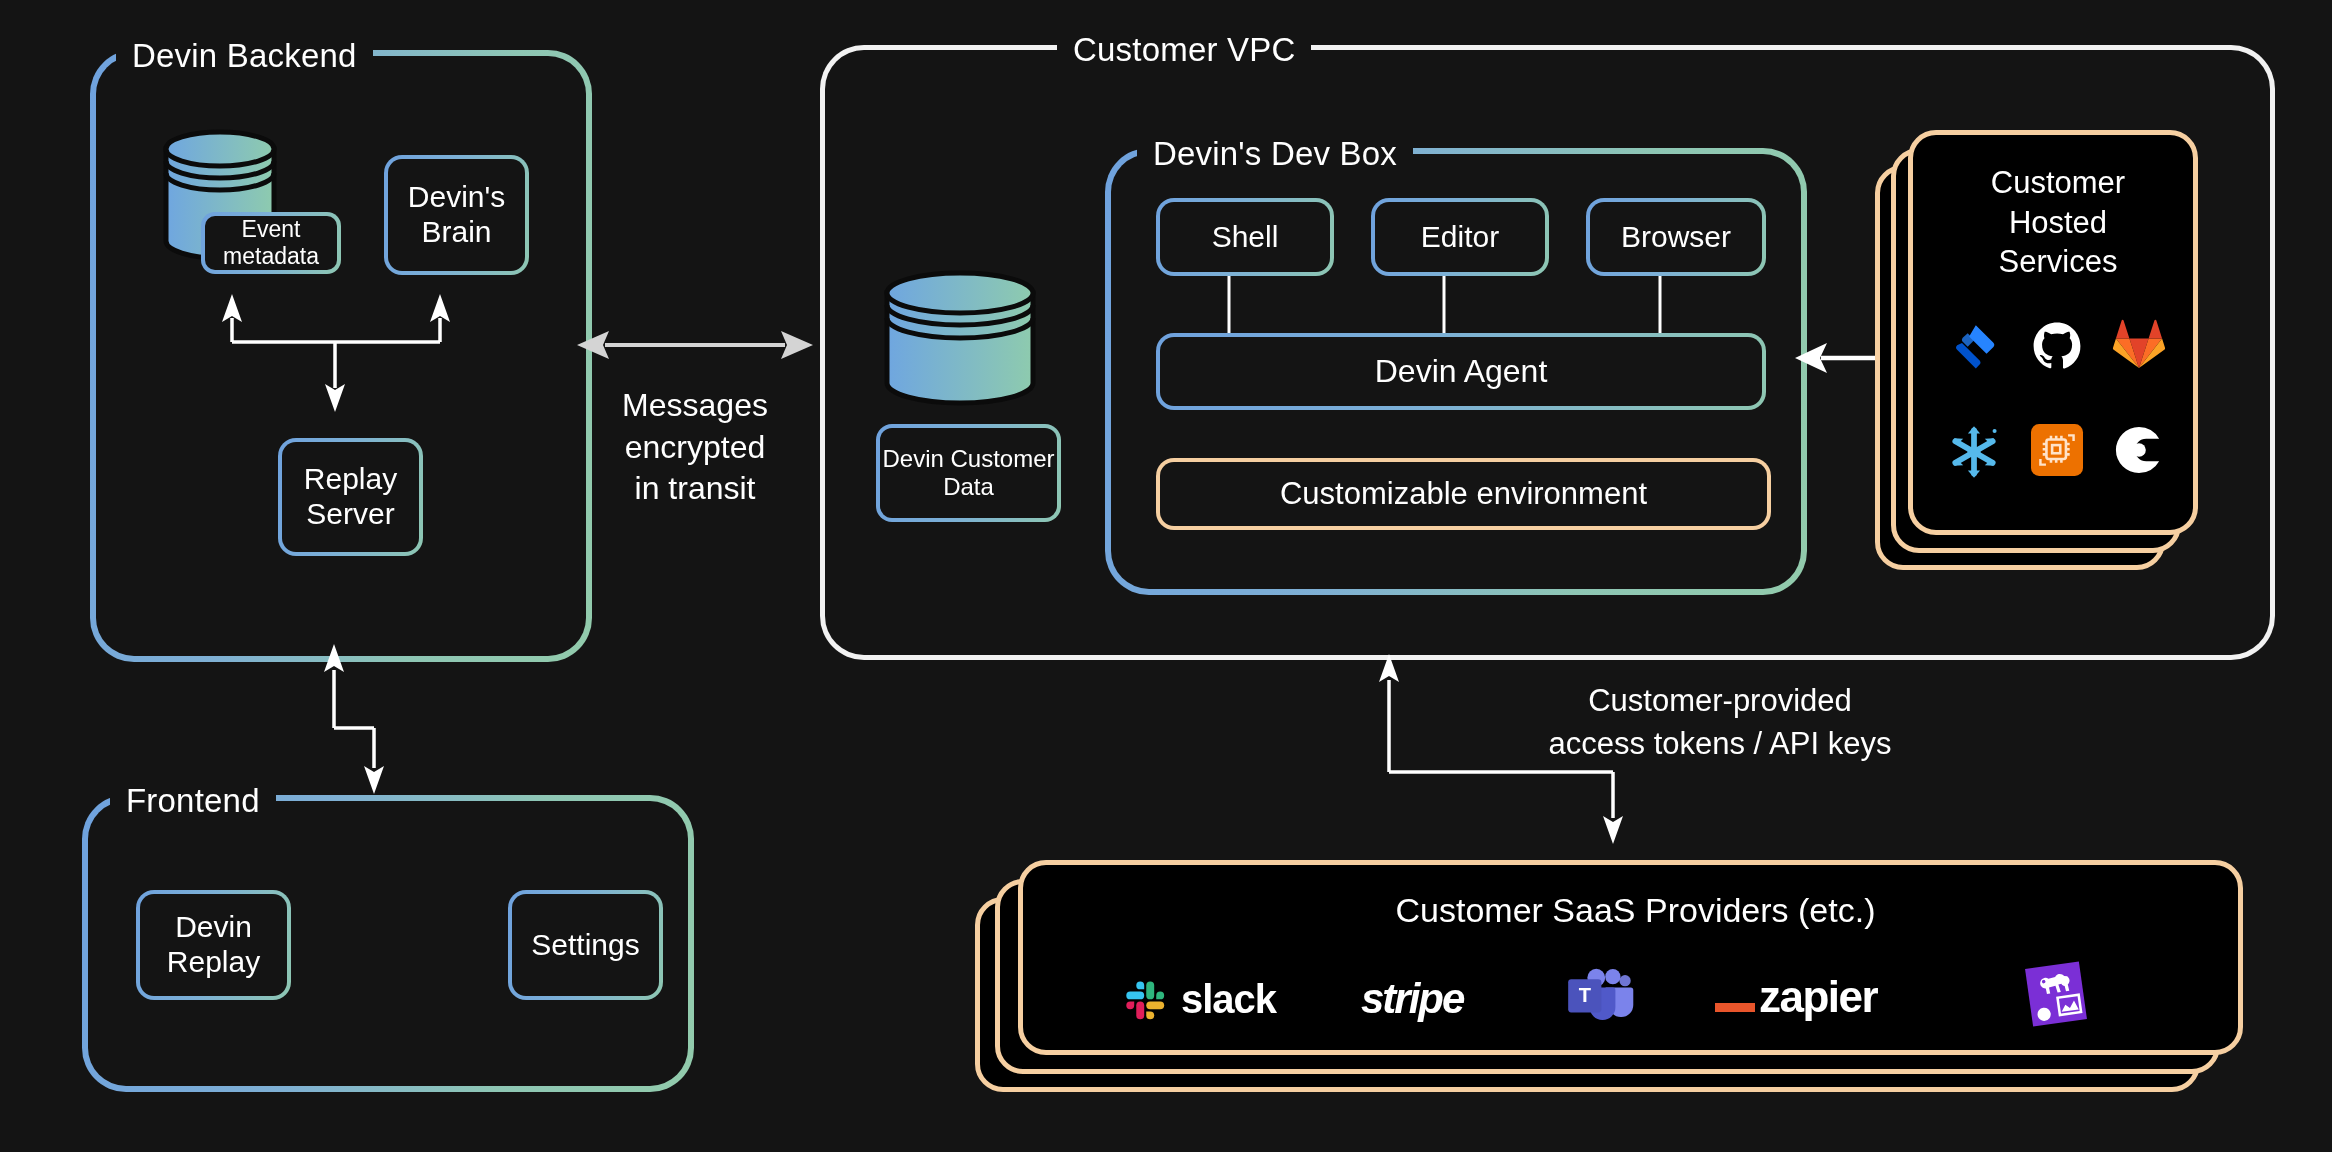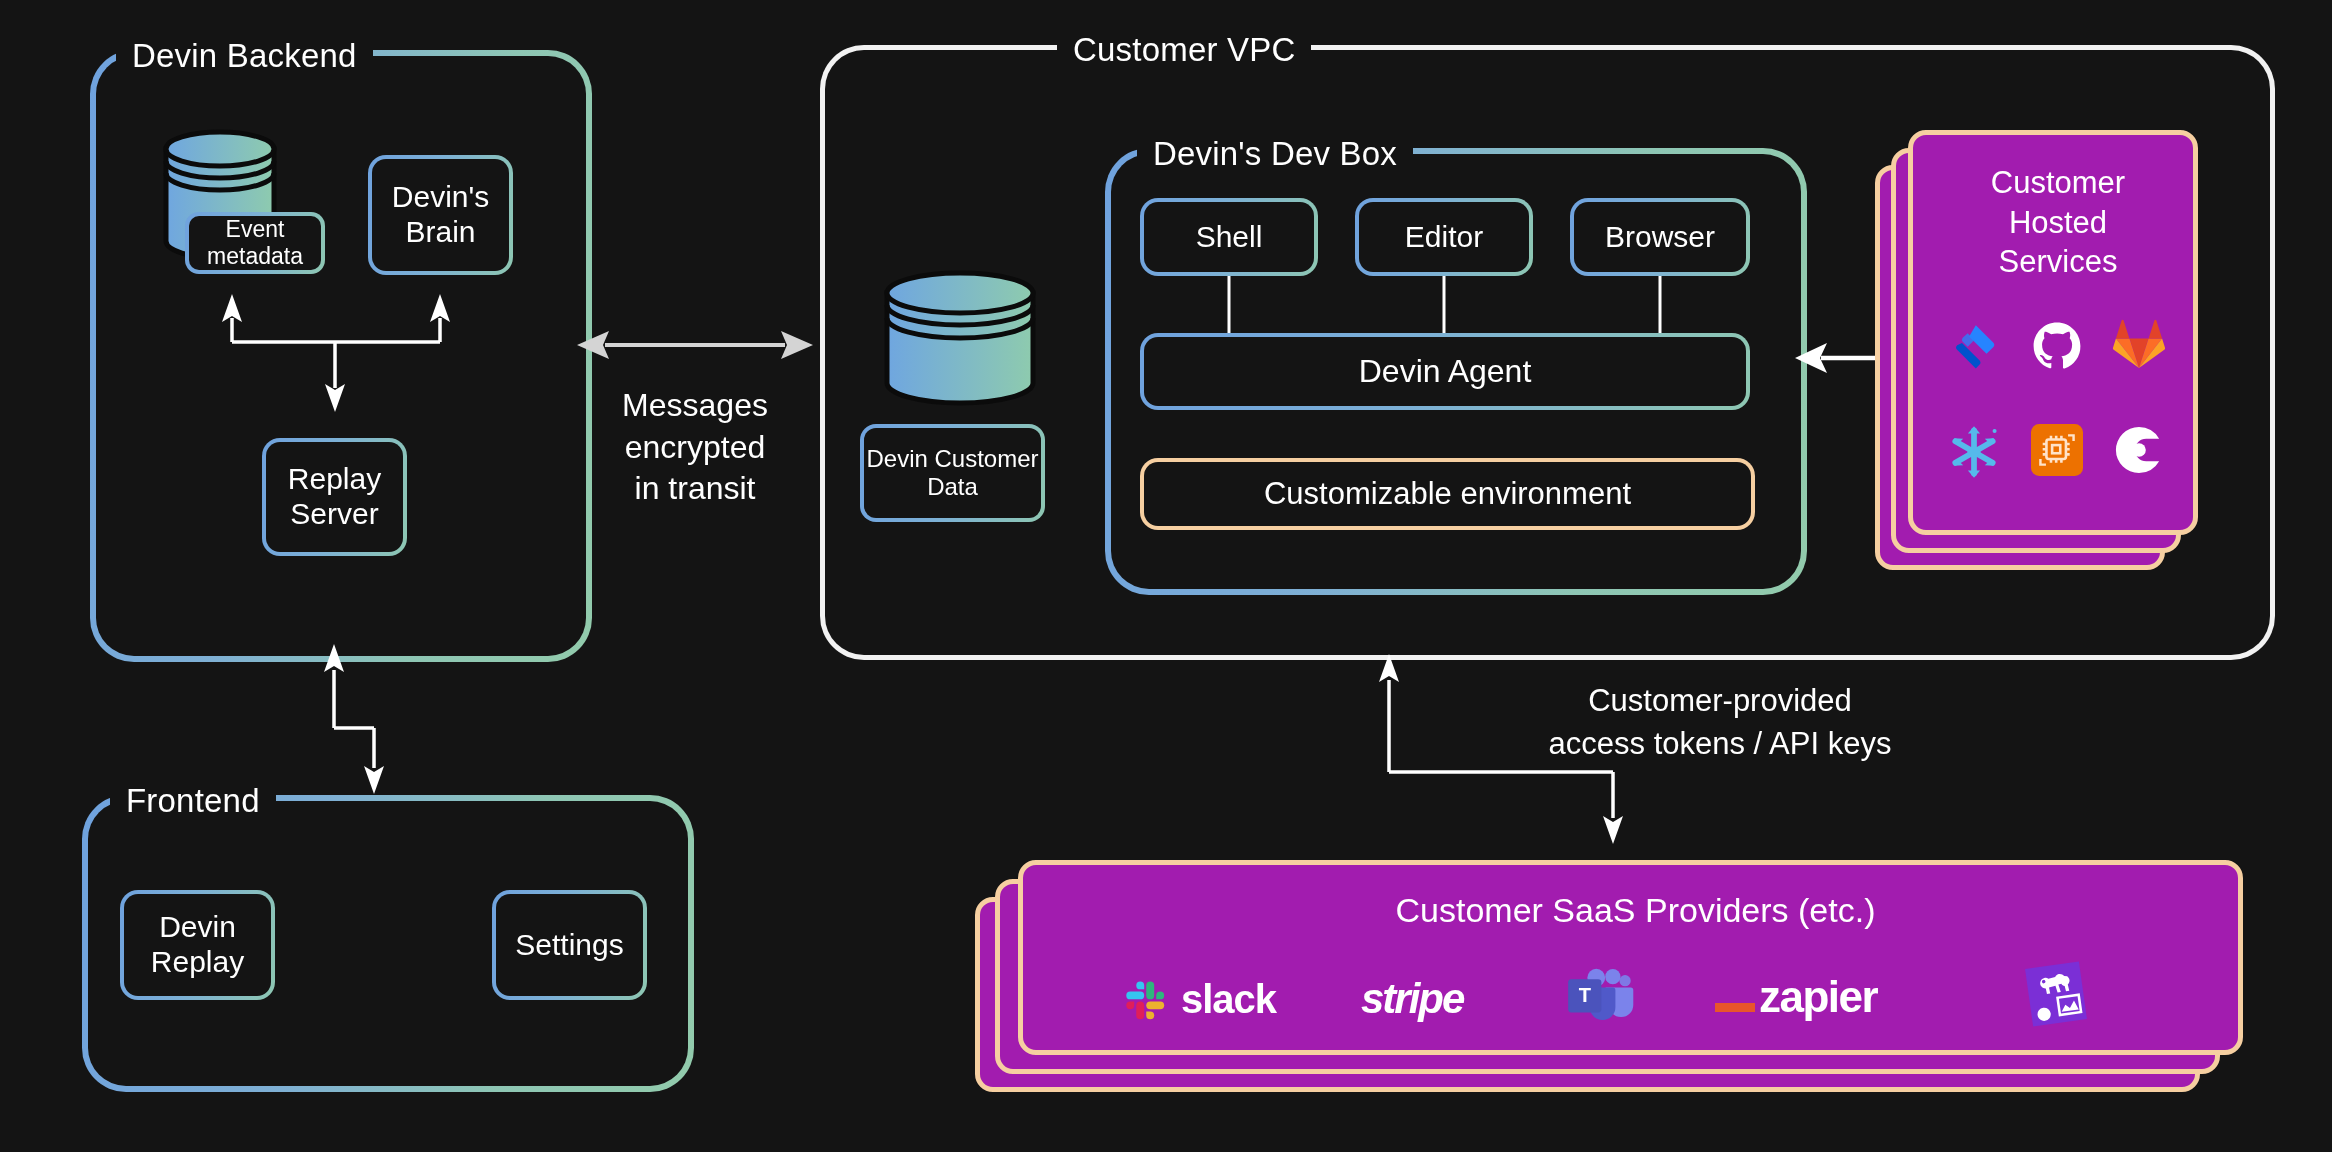--- a/index.html
+++ b/index.html
@@ -31,35 +31,35 @@
   }
 
   
   .node{
     position:absolute;border-radius:18px;display:flex;align-items:center;
     justify-content:center;text-align:center;box-sizing:border-box;
     background:
       linear-gradient(#141414,#141414) padding-box,
       linear-gradient(100deg,#6fa2de 0%,#7cb0d6 45%,#8ec7b2 100%) border-box;
     border:4px solid transparent;
-    font-size:30px;line-height:1.16;color:#fff;
+    font-size:30px;line-height:1.16;color:#fff;margin-left:16px;
   }
   .node.orange{
     background:
       linear-gradient(#141414,#141414) padding-box,
       linear-gradient(#f6cfa1,#f6cfa1) border-box;
     border:4px solid transparent;
   }
   .node.small{font-size:23px;}
 
   
   .stack{position:absolute;}
   .card{
     position:absolute;box-sizing:border-box;border:5px solid #f6cfa1;
-    border-radius:18px;background:#a21caf;
+    border-radius:28px;background:#000000;
   }
 
   
   .cyl{position:absolute;}
   svg{display:block;overflow:visible;}
 
   .lbl{position:absolute;color:#fff;white-space:pre-line;}
   .center{text-align:center;}
 </style>
 </head>

